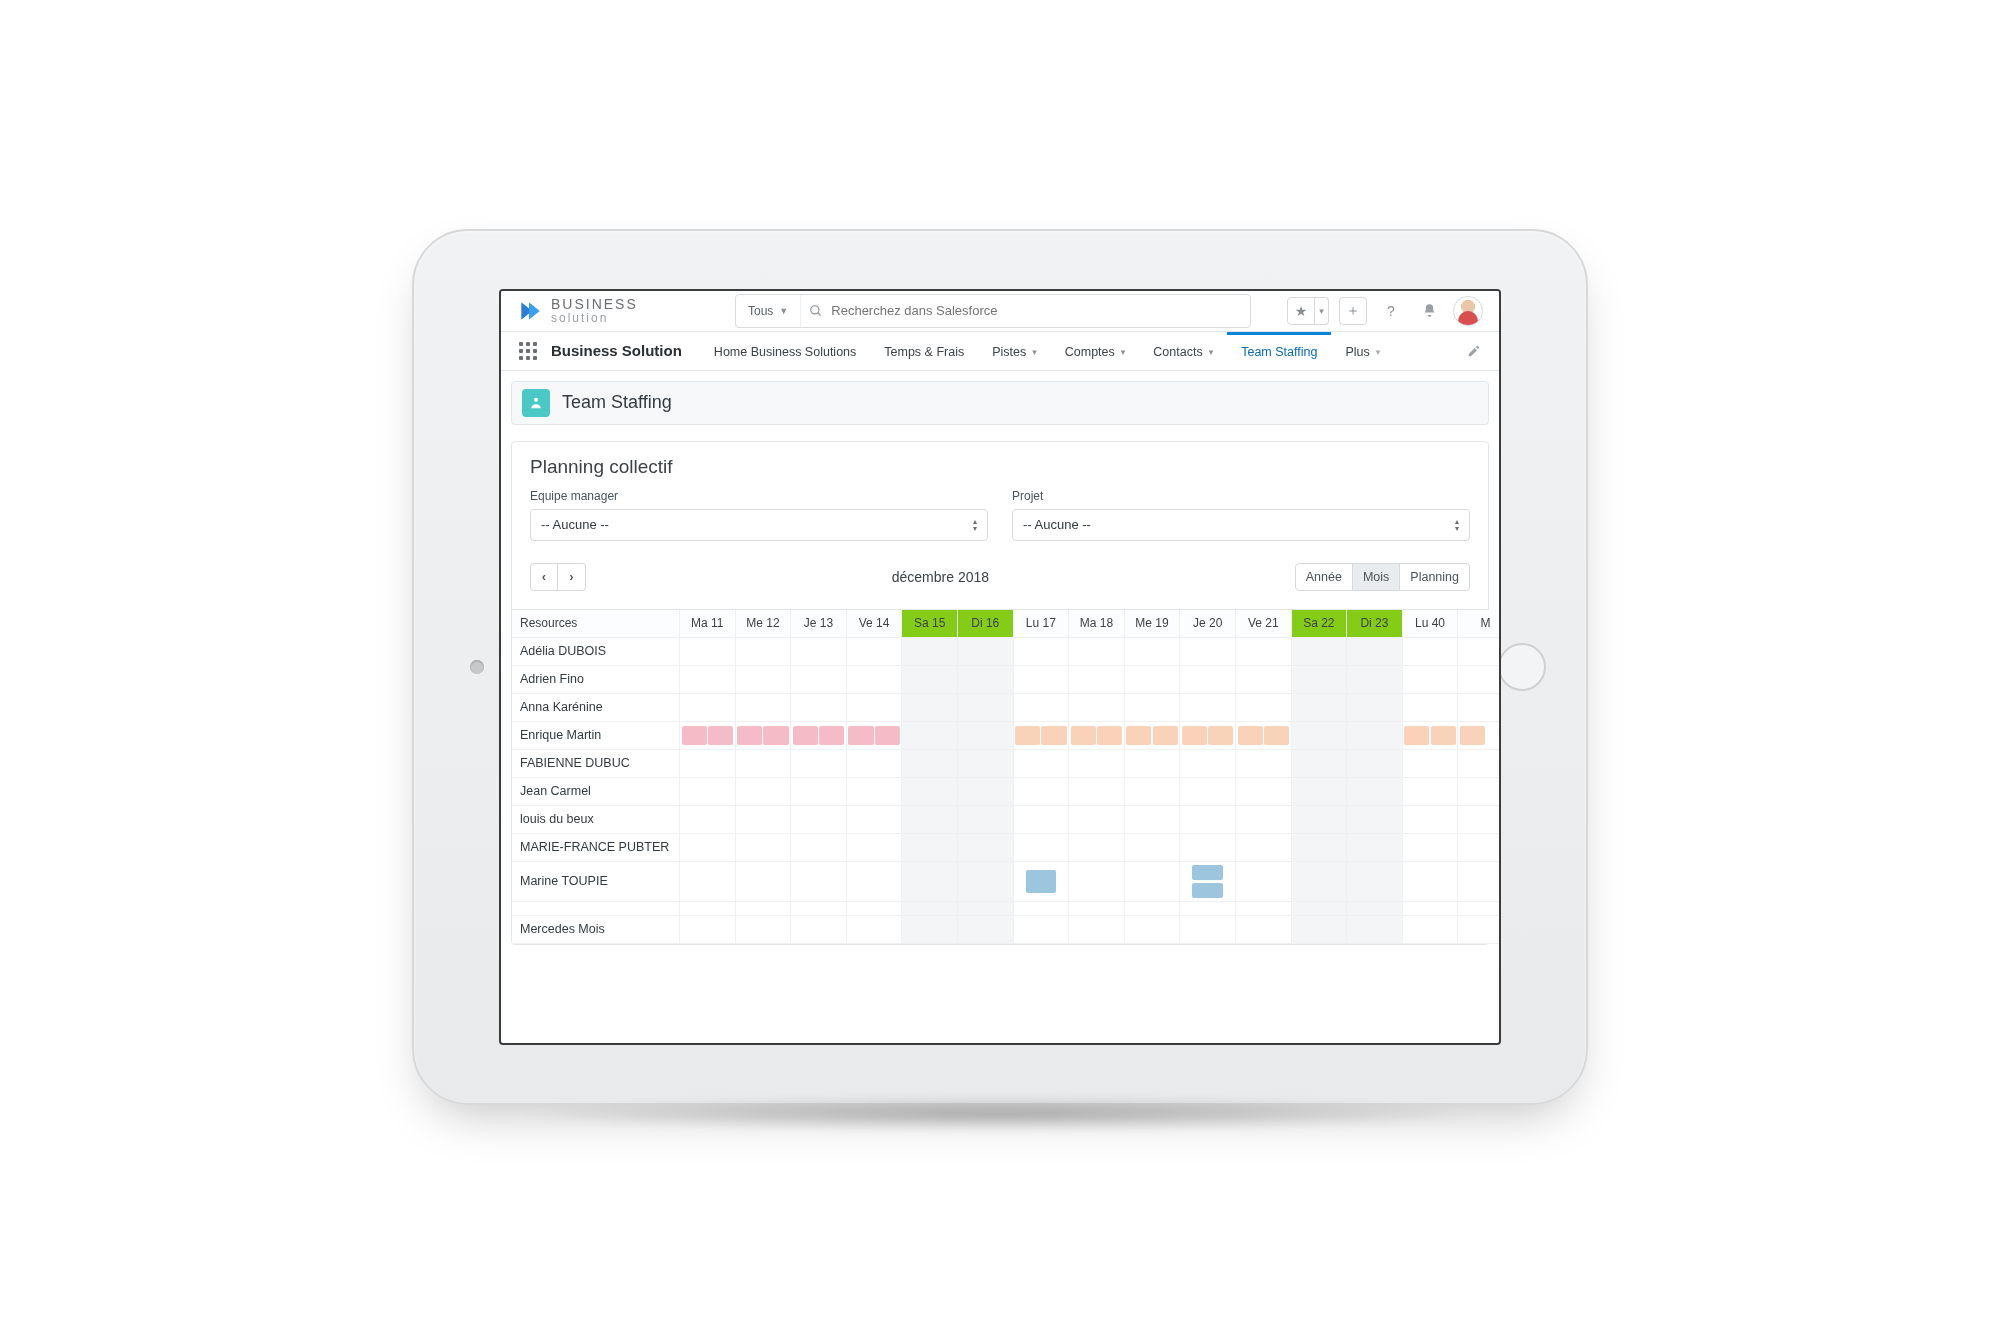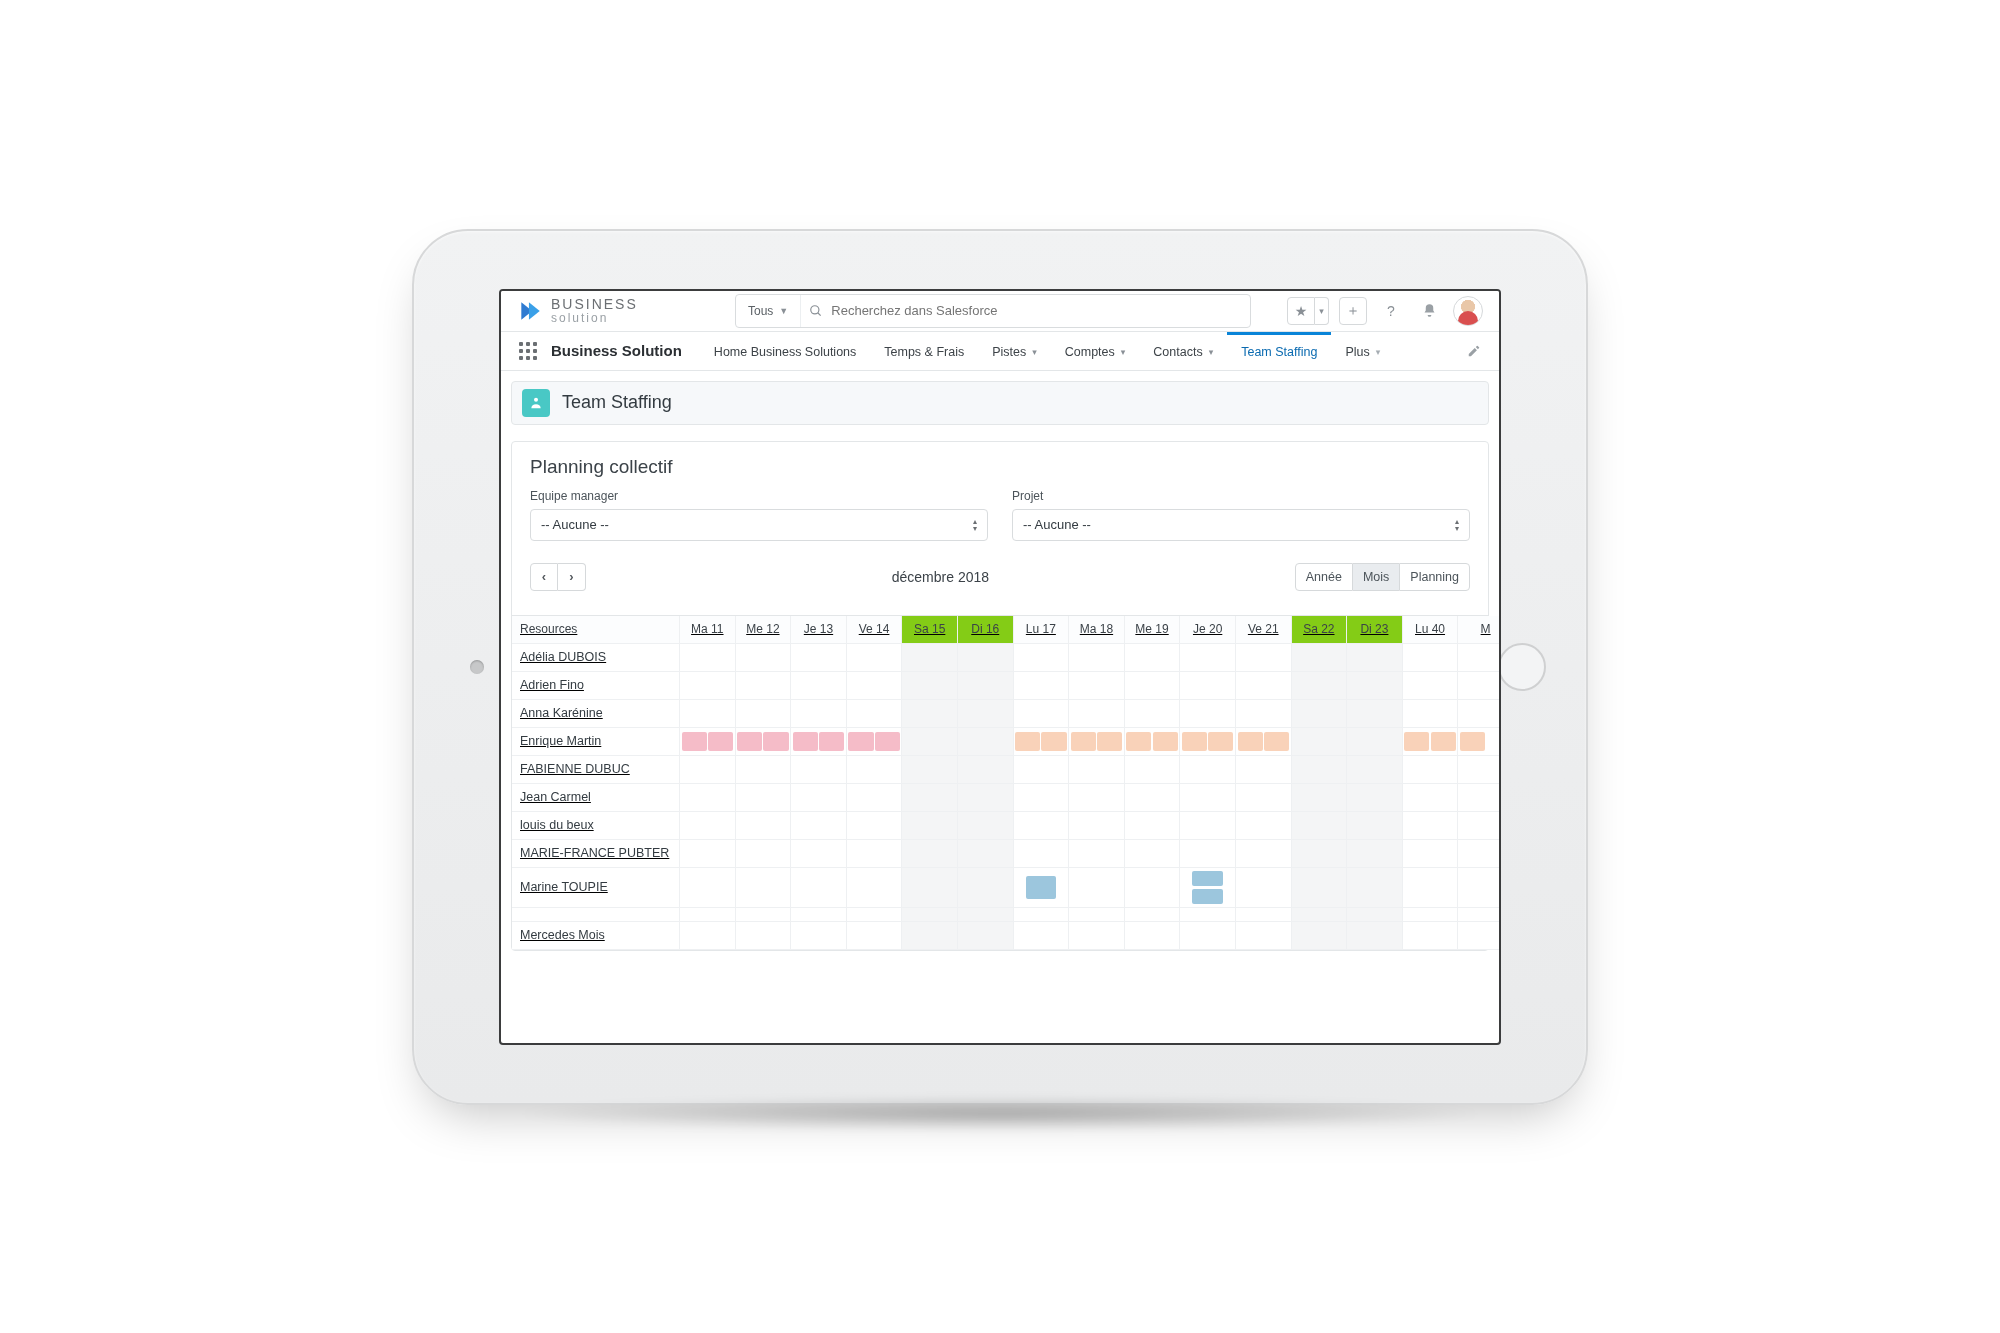--- a/index.html
+++ b/index.html
@@ -137,21 +137,21 @@
   .month{font-size:14px;color:#3b4248;}
   .views{display:flex;}
   .vbtn{height:28px;padding:0 10px;border:1px solid #d6d9db;background:#fff;
     display:flex;align-items:center;color:#4c545a;font-size:12.5px;}
   .vbtn.active{background:#e9ecef;}
   .vbtn:first-child{border-radius:4px 0 0 4px;}
   .vbtn:nth-child(2){border-left:0;border-right:0;}
   .vbtn:last-child{border-radius:0 4px 4px 0;}
 
   
-  .cal{margin:24px 0 0;text-decoration:underline;}
+  .cal{margin:18px 0 0;}
   .grid{
     display:grid;
     grid-template-columns: 168px repeat(15, 55.6px);
     font-size:12px; color:#333b41;
     border-top:1px solid #e3e6e8;
   }
   .gh, .gc{
     border-bottom:1px solid #eef0f2; border-right:1px solid #eef0f2;
     padding:6px 8px; min-height:28px; display:flex; align-items:center;
     background:#fff;

